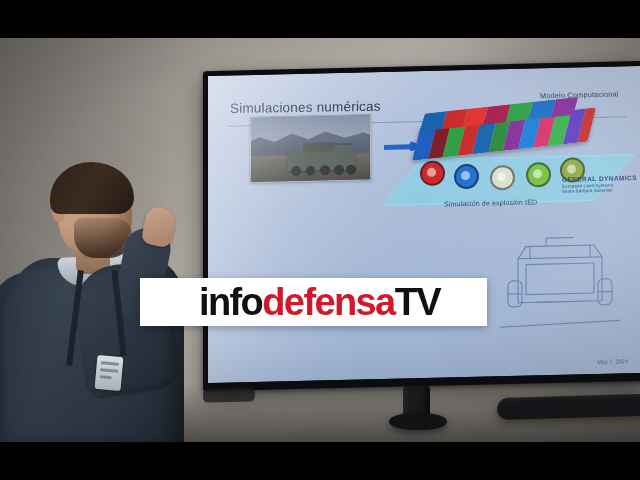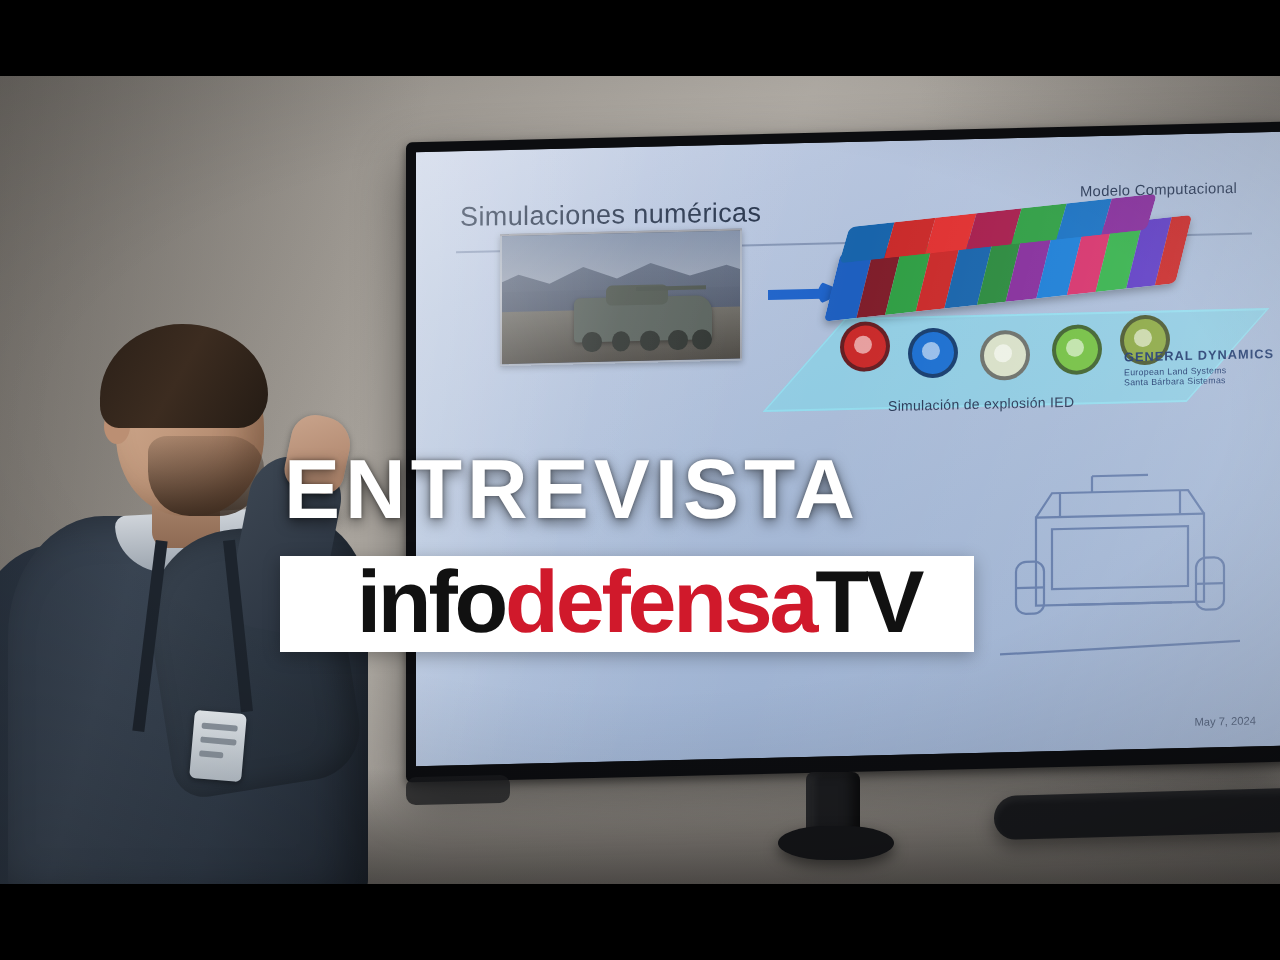--- a/index.html
+++ b/index.html
@@ -154,21 +154,21 @@
   .badge i:nth-child(3){top:20px;right:10px;}
 
   
   .entrevista{position:absolute;left:142px;top:186px;font-size:42px;font-weight:bold;color:#fff;
         letter-spacing:2.5px;line-height:1;
         text-shadow:0 2px 7px rgba(0,0,0,.55), 0 0 2px rgba(0,0,0,.4);
         font-family:"Liberation Sans",sans-serif;}
 
   .banner{position:absolute;left:140px;top:240px;width:347px;height:48px;background:#fff;
         box-shadow:0 2px 8px rgba(0,0,0,.28);display:flex;align-items:center;justify-content:center;}
-  .banner .wm{font-size:44px;font-weight:bold;letter-spacing:-1.6px;line-height:1;white-space:nowrap;
+  .banner .wm{font-size:38px;font-weight:bold;letter-spacing:-1.6px;line-height:1;white-space:nowrap;
         font-family:"Liberation Sans",sans-serif;margin-left:12px;}
   .wm .k{color:#111;}
   .wm .r{color:#d0192b;}
 
   
   .corner-logo{position:absolute;left:7px;top:62px;width:52px;height:52px;border-radius:50%;
         background:#f2f2f2;border:1.5px solid #cfcfcf;
         box-shadow:0 2px 6px rgba(0,0,0,.35);
         display:flex;flex-direction:column;align-items:center;justify-content:center;}
   .corner-logo .l1{font-size:8px;font-weight:bold;letter-spacing:-.4px;line-height:1;}
@@ -321,21 +321,20 @@
       <div class="lanyard-r"></div>
       <div class="badge">
         <i></i>
           <i></i>
           <i></i>
       </div>
     </div>
 
     <div class="wall-vign"></div>
 
-    <div class="entrevista">ENTREVISTA</div>
 
     <div class="banner">
       <div class="wm"><span class="k">info</span><span class="r">defensa</span><span class="k">TV</span></div>
     </div>
 
 
   </div>
 
   <div class="bar-top"></div>
   <div class="bar-bot"></div>

